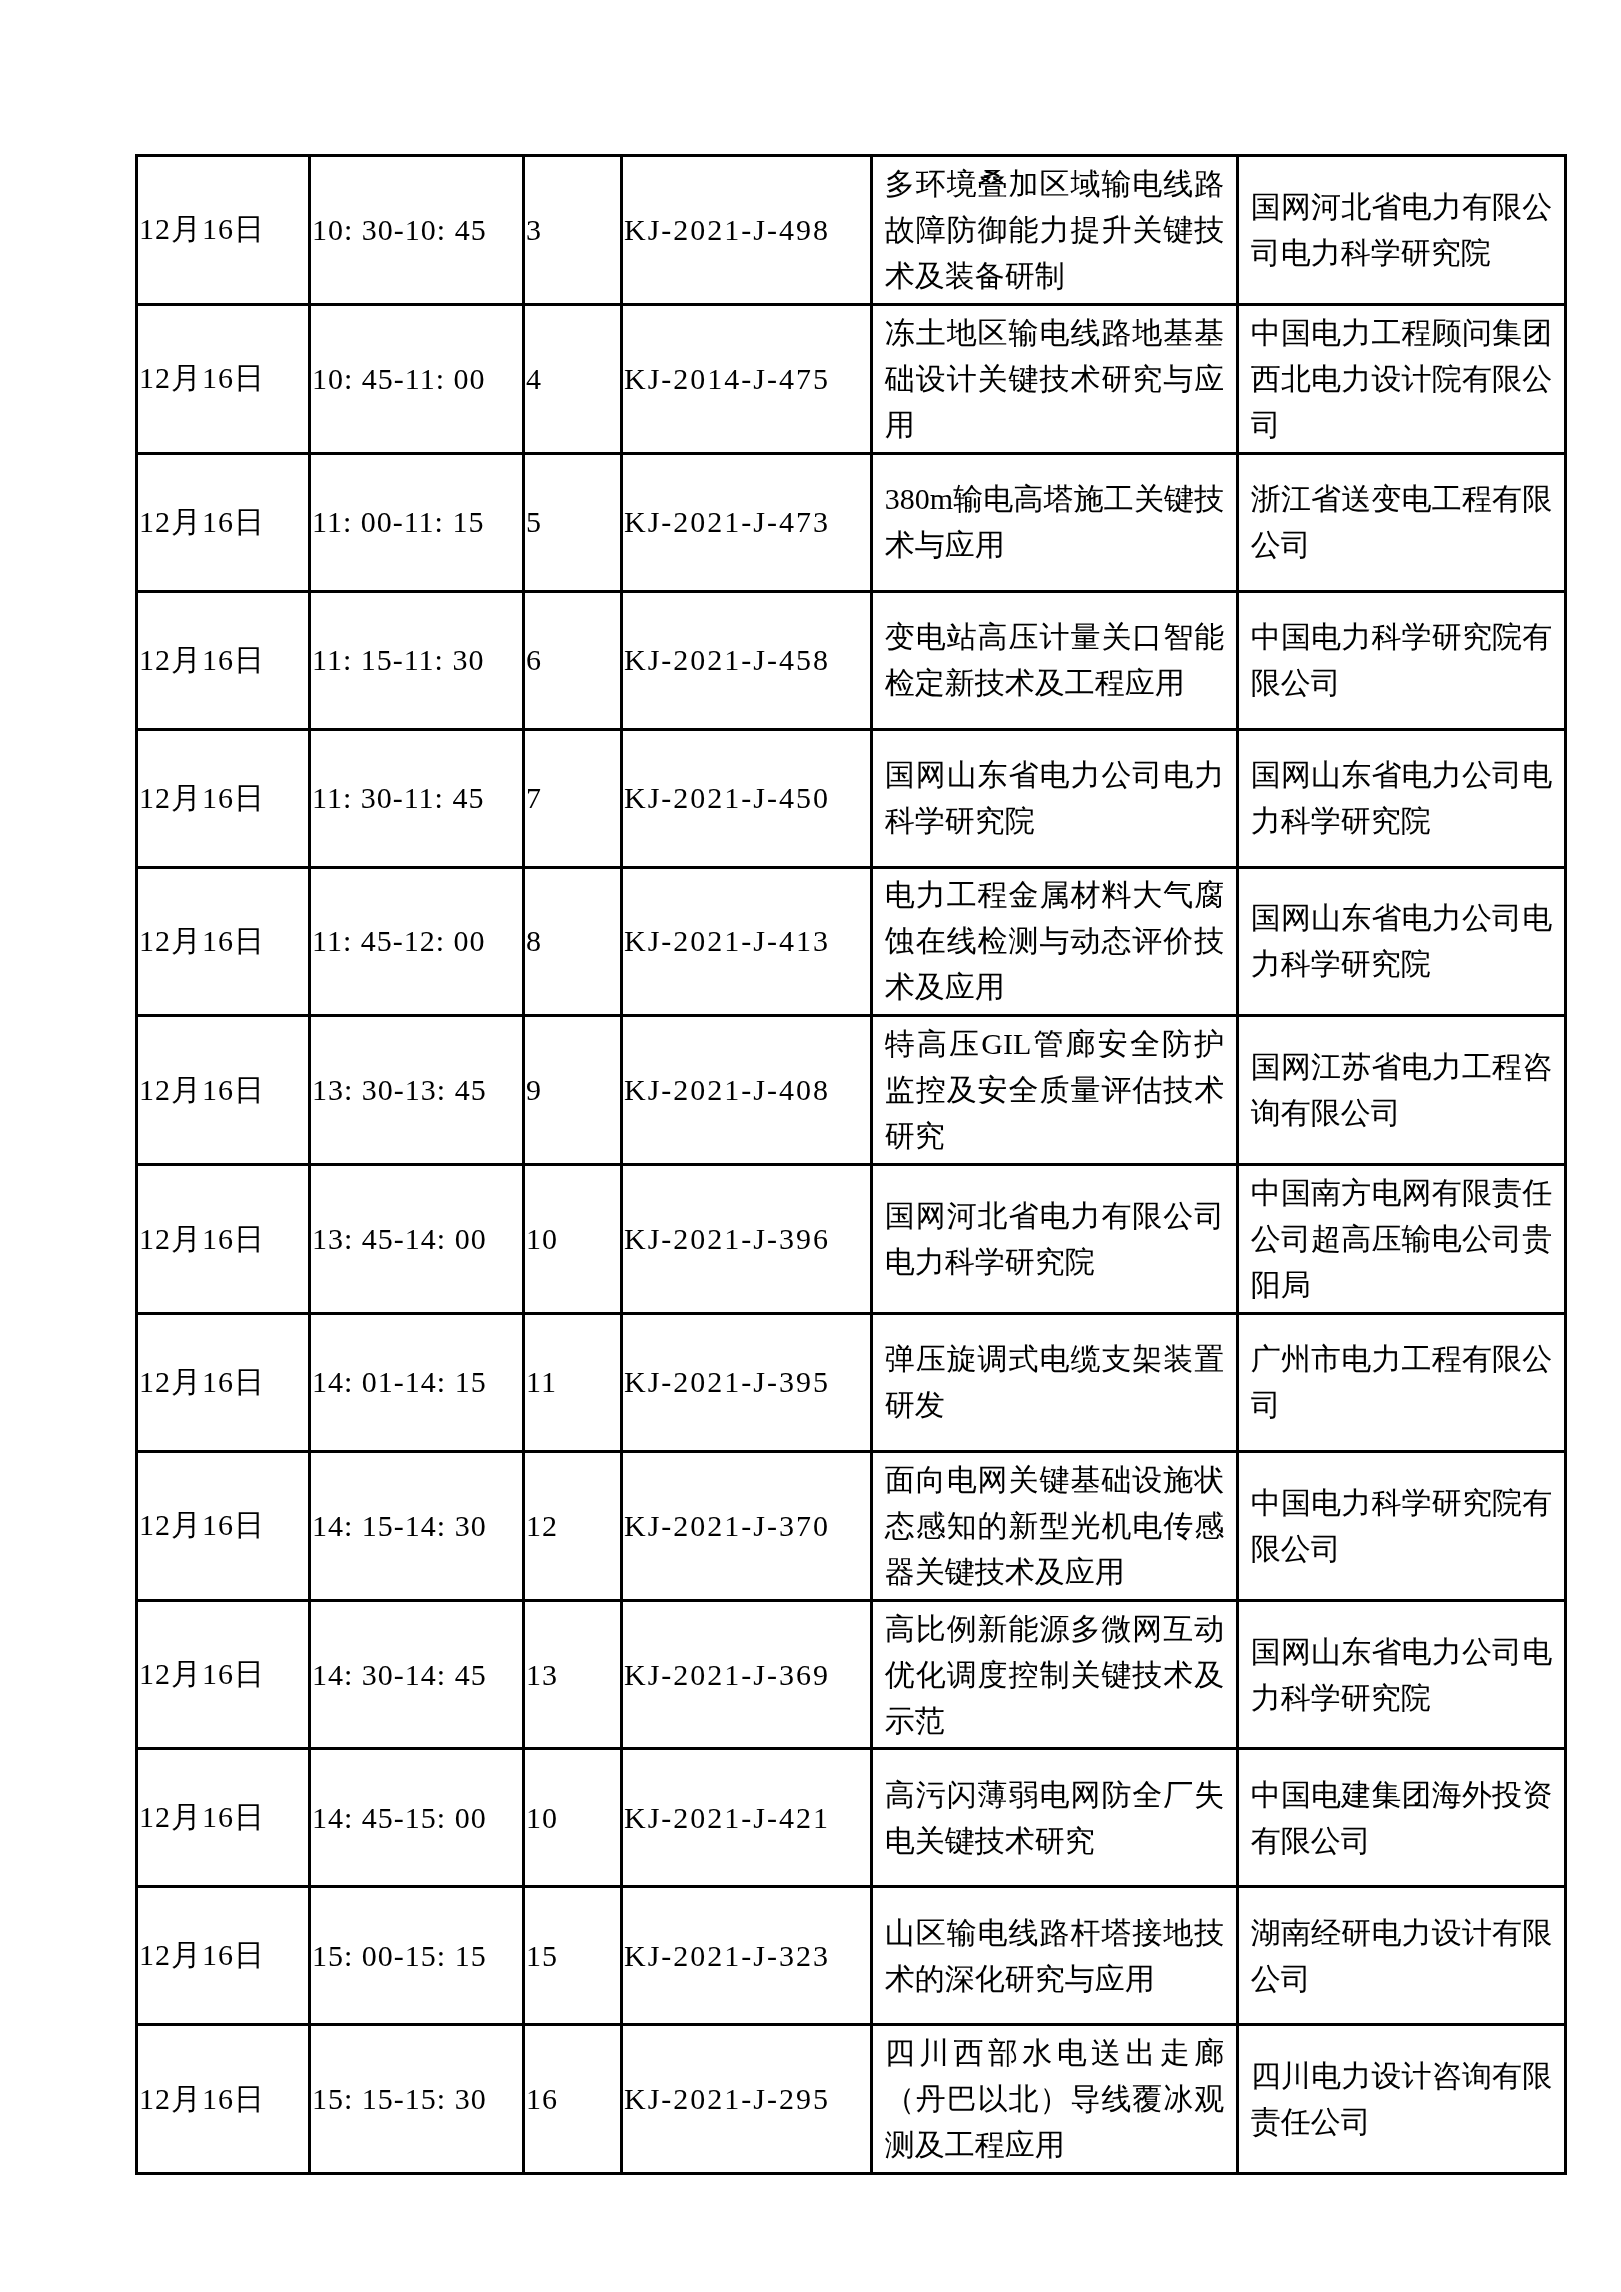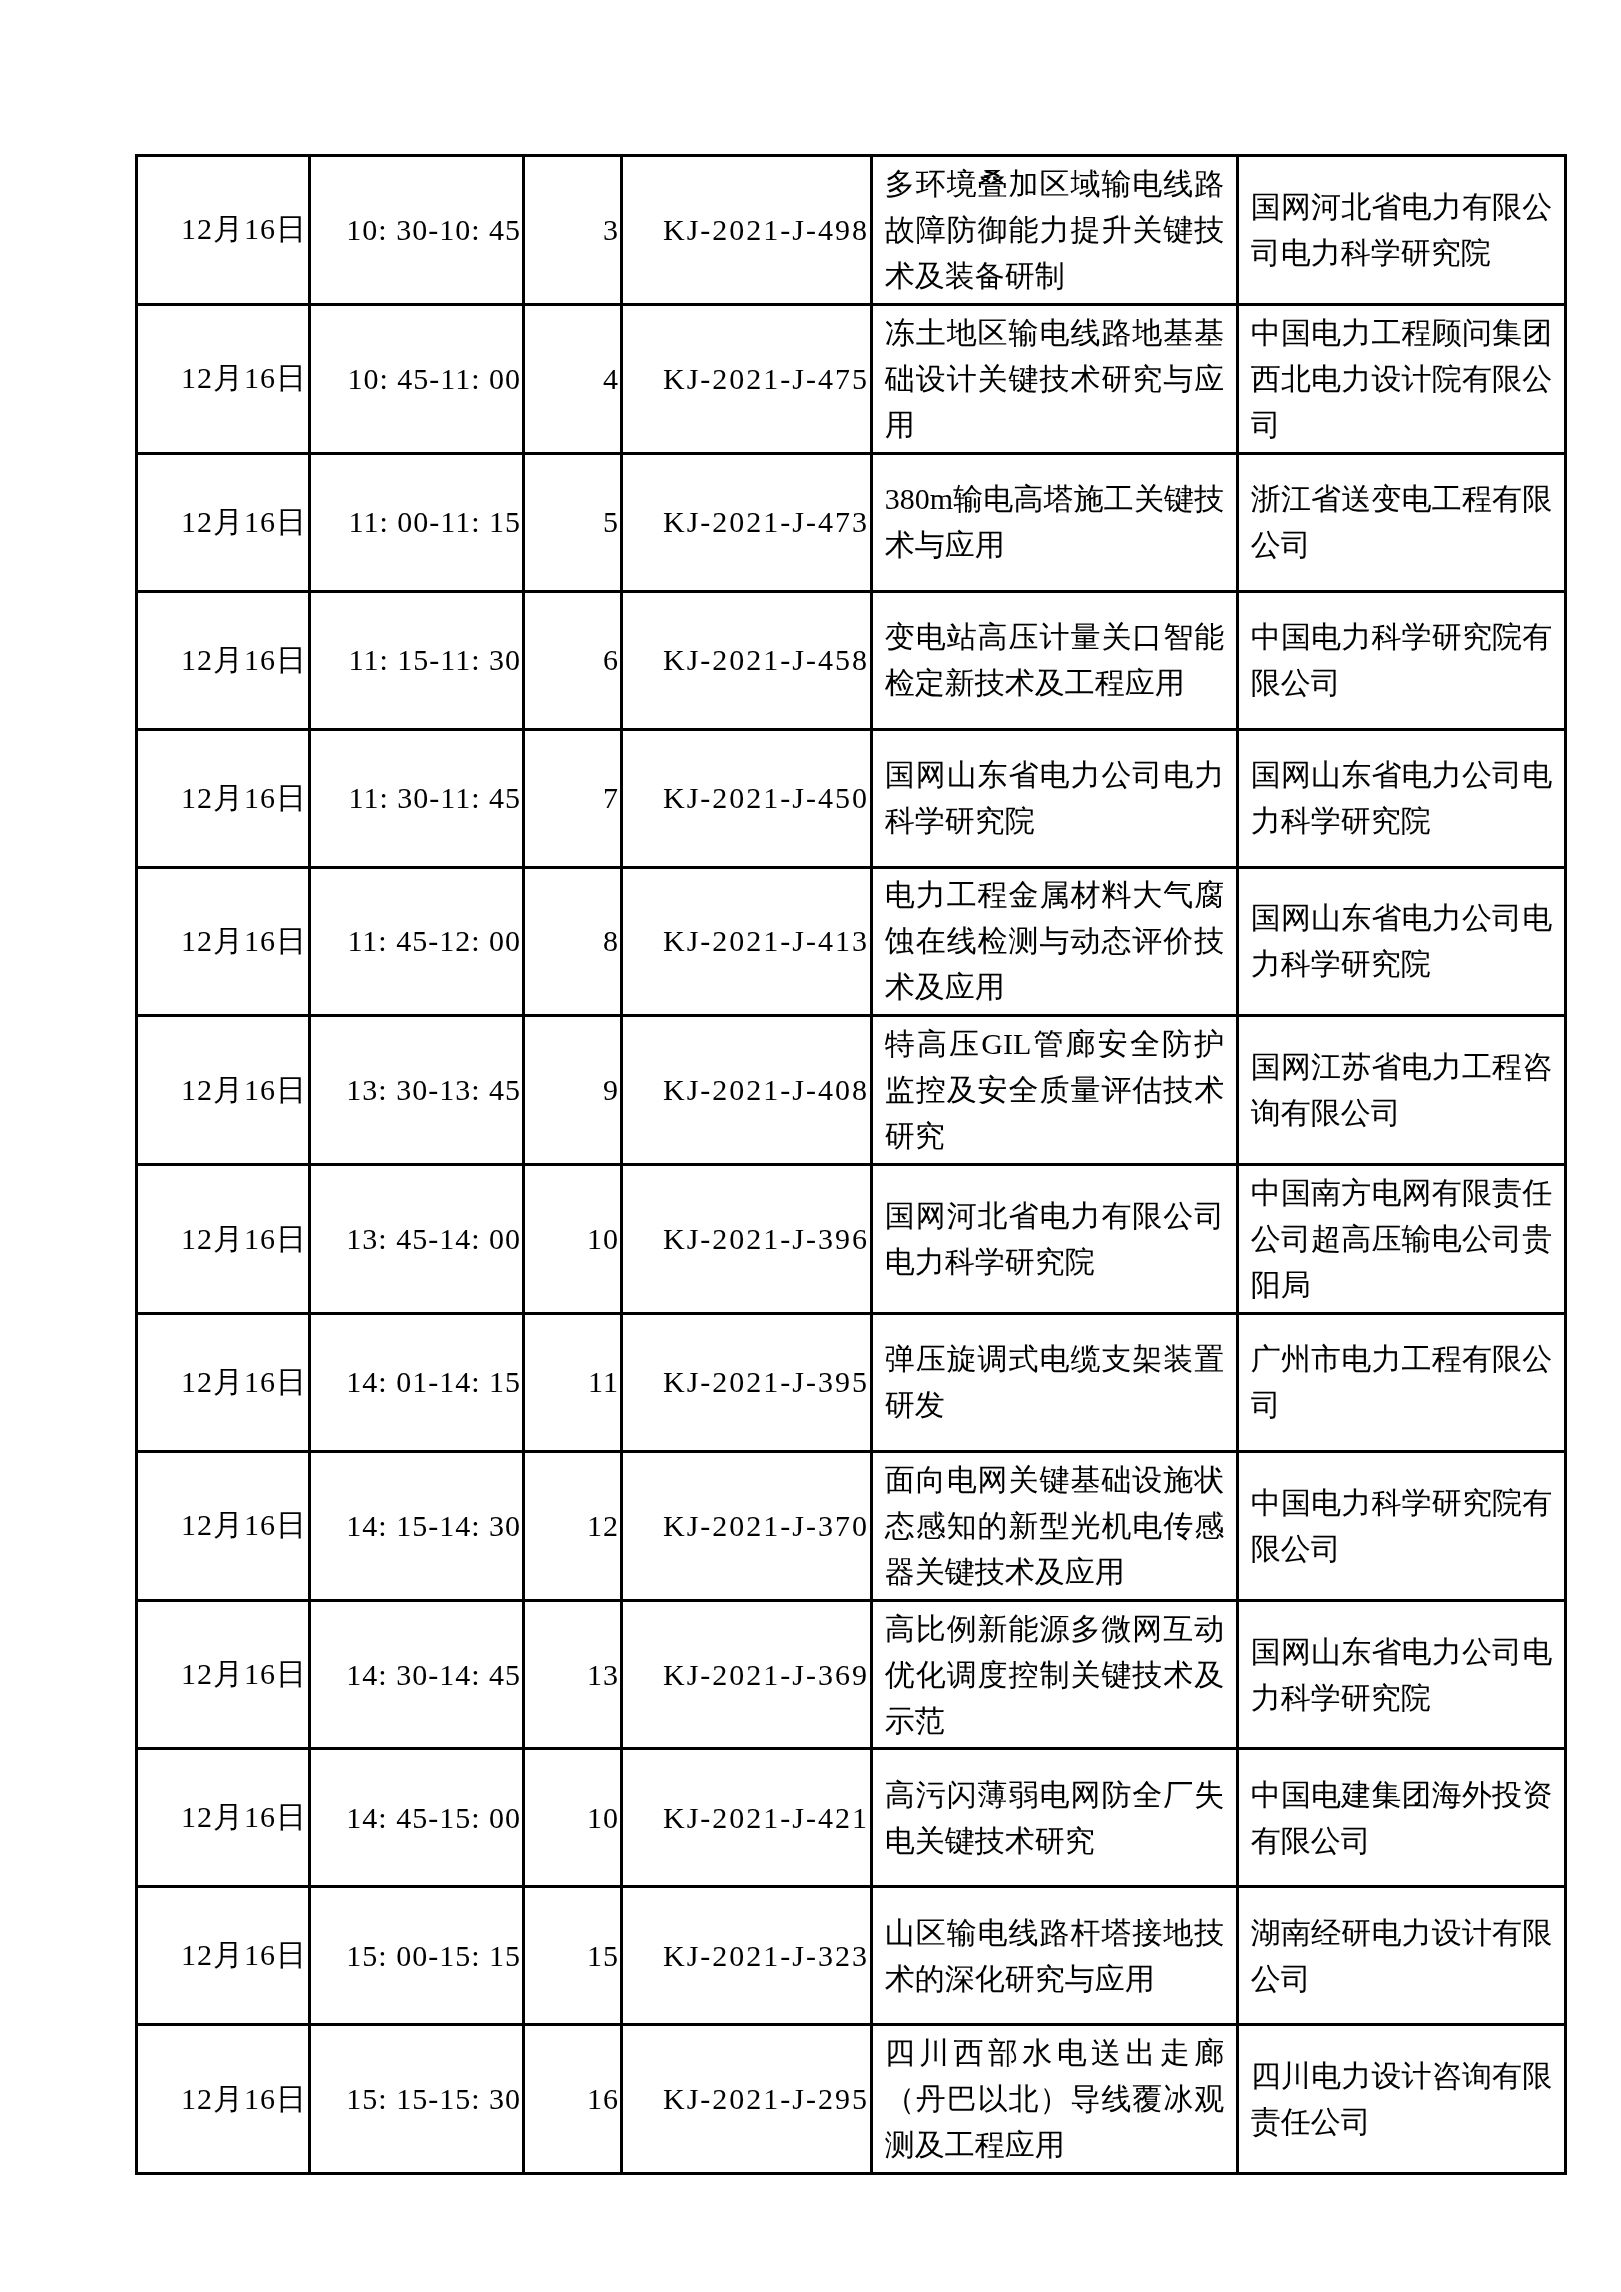--- a/index.html
+++ b/index.html
@@ -28,21 +28,21 @@
     height: 138px;
   }
   table.schedule td {
     border: 3.9px solid #000000;
     vertical-align: middle;
     font-size: 30px;
     color: #000000;
     overflow: hidden;
   }
   td.date, td.time, td.num, td.code {
-    text-align: right;
+    text-align: left;
     white-space: nowrap;
     letter-spacing: 1px;
   }
   td.code {
     letter-spacing: 2px;
   }
   td.title, td.org {
     text-align: justify;
     text-justify: inter-character;
     padding: 3.9px 11.8px;
@@ -68,21 +68,21 @@
     <td class="time">10: 30-10: 45</td>
     <td class="num">3</td>
     <td class="code">KJ-2021-J-498</td>
     <td class="title">多环境叠加区域输电线路故障防御能力提升关键技术及装备研制</td>
     <td class="org">国网河北省电力有限公司电力科学研究院</td>
   </tr>
         <tr>
     <td class="date">12月16日</td>
     <td class="time">10: 45-11: 00</td>
     <td class="num">4</td>
-    <td class="code">KJ-2021-J-475</td>
+    <td class="code">KJ-2014-J-475</td>
     <td class="title">冻土地区输电线路地基基础设计关键技术研究与应用</td>
     <td class="org">中国电力工程顾问集团西北电力设计院有限公司</td>
   </tr>
         <tr>
     <td class="date">12月16日</td>
     <td class="time">11: 00-11: 15</td>
     <td class="num">5</td>
     <td class="code">KJ-2021-J-473</td>
     <td class="title">380m输电高塔施工关键技术与应用</td>
     <td class="org">浙江省送变电工程有限公司</td>

